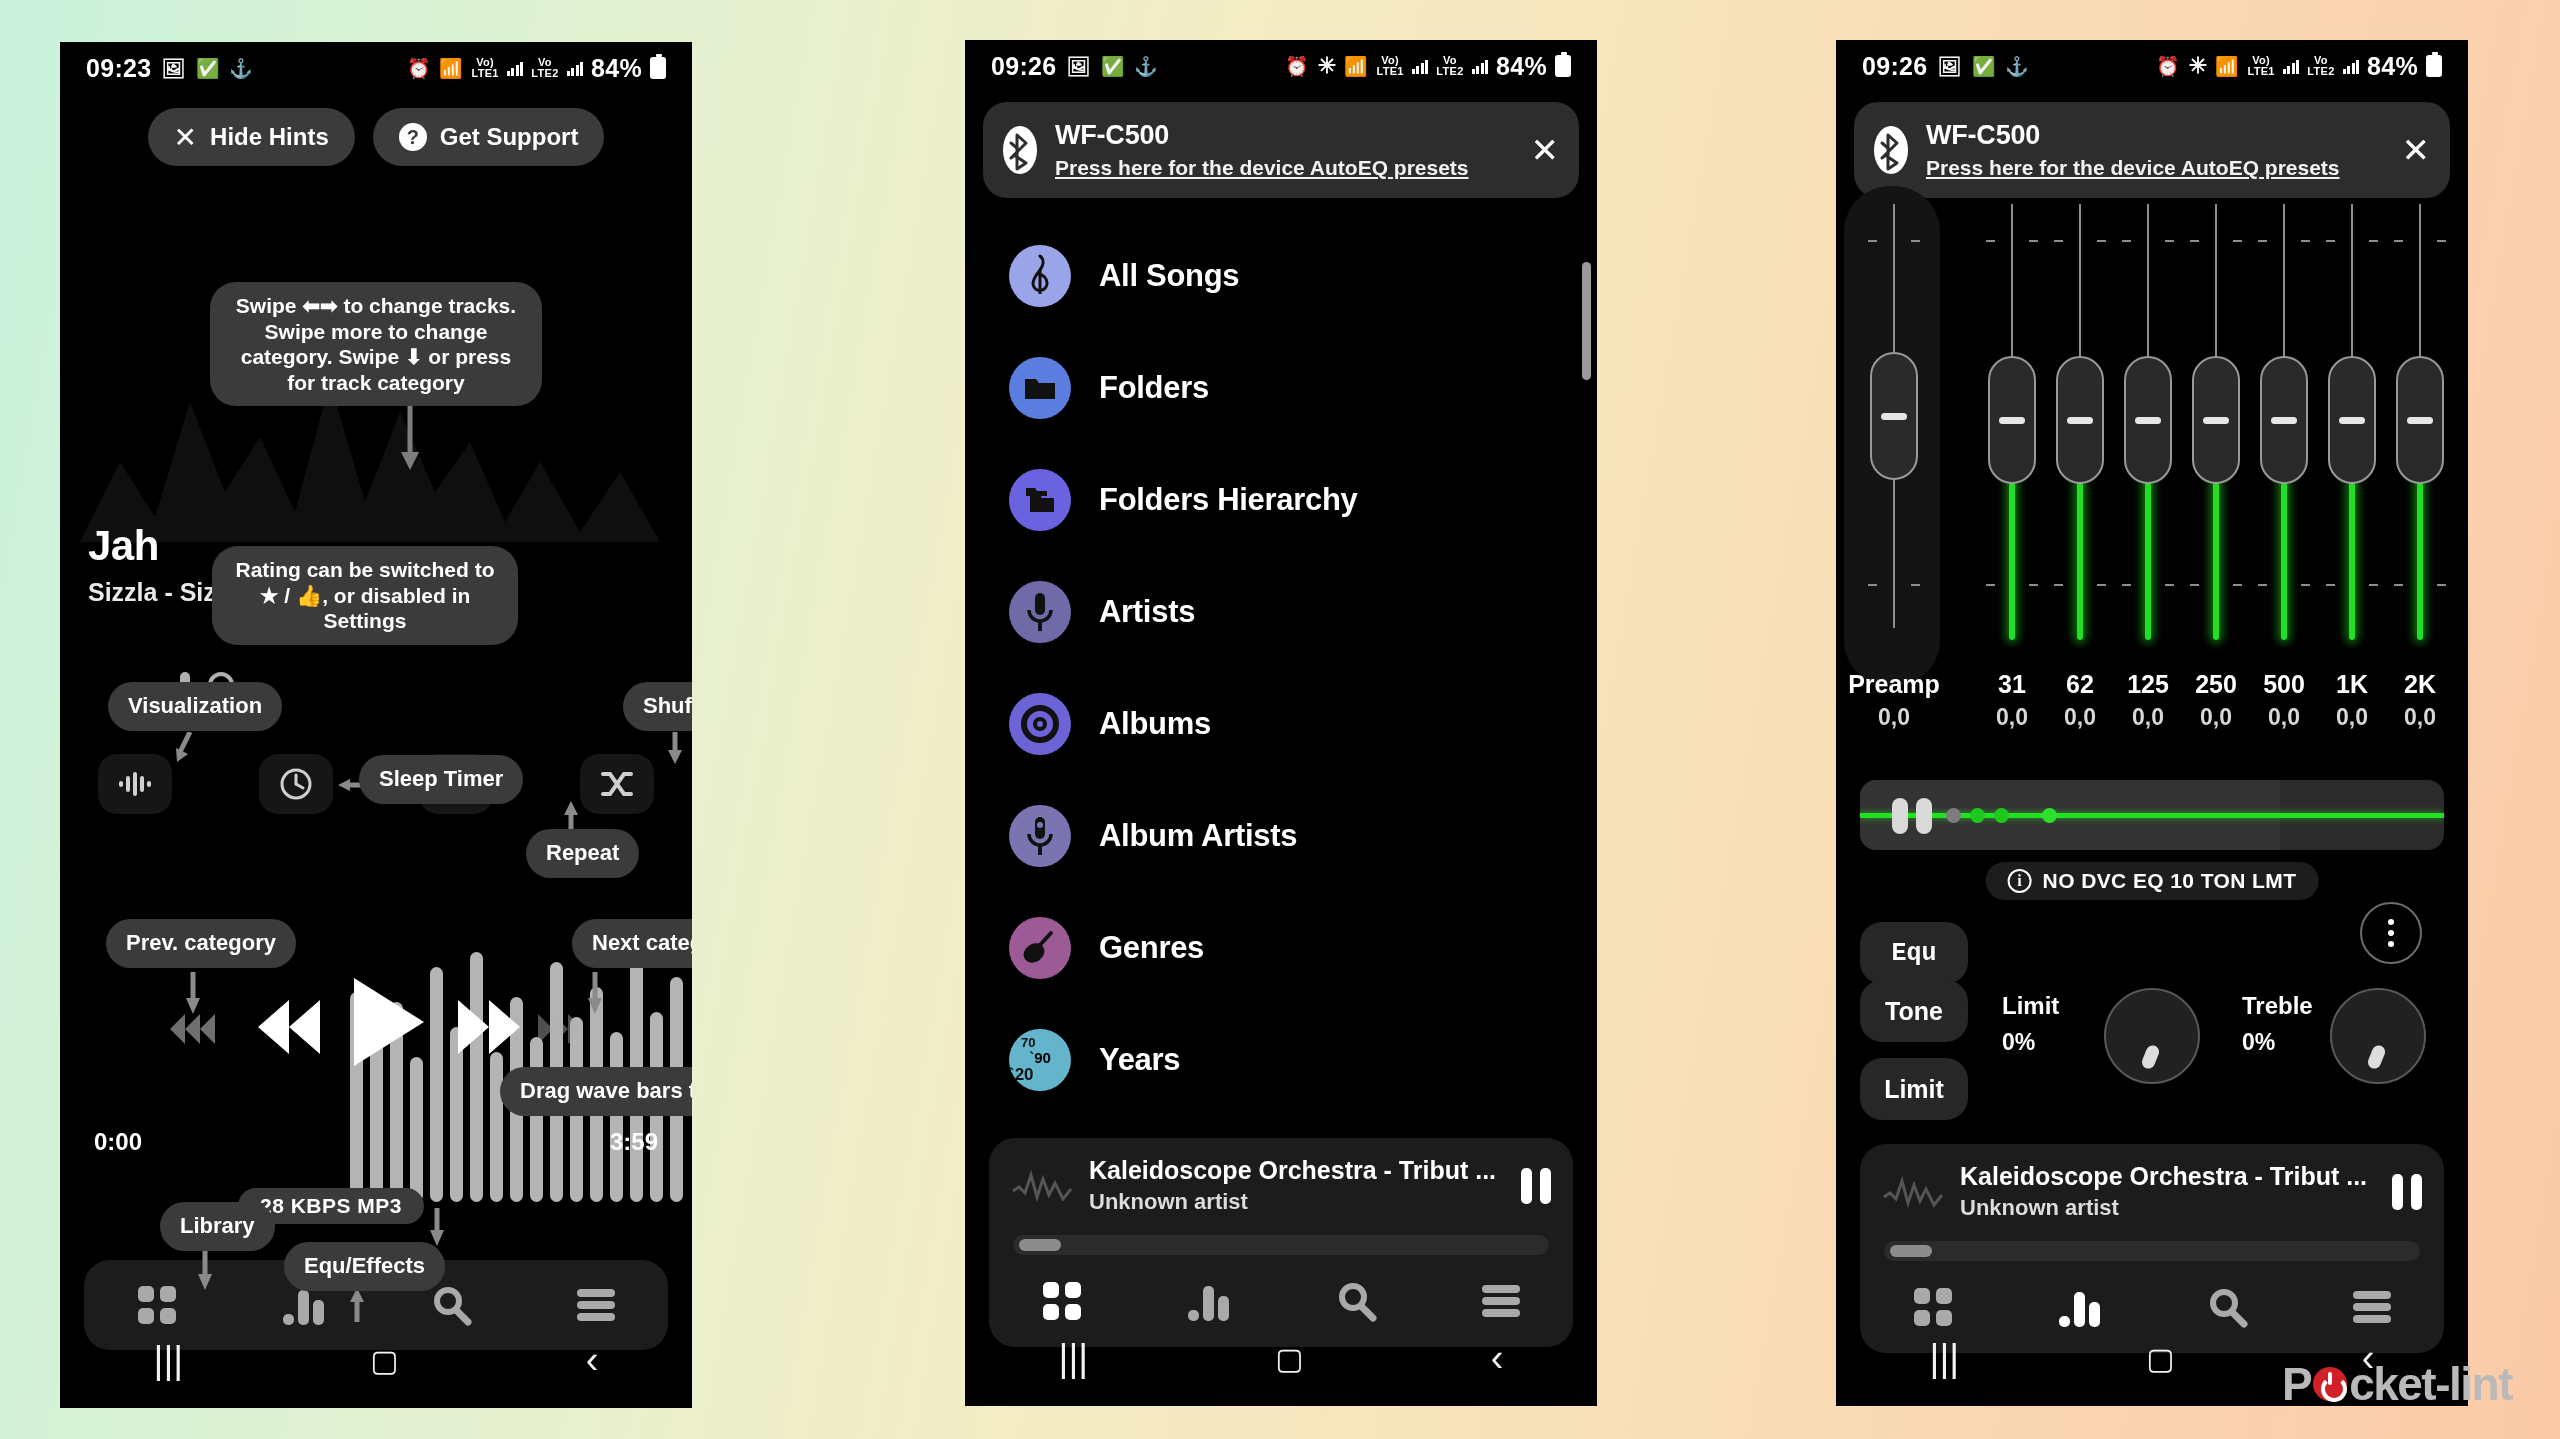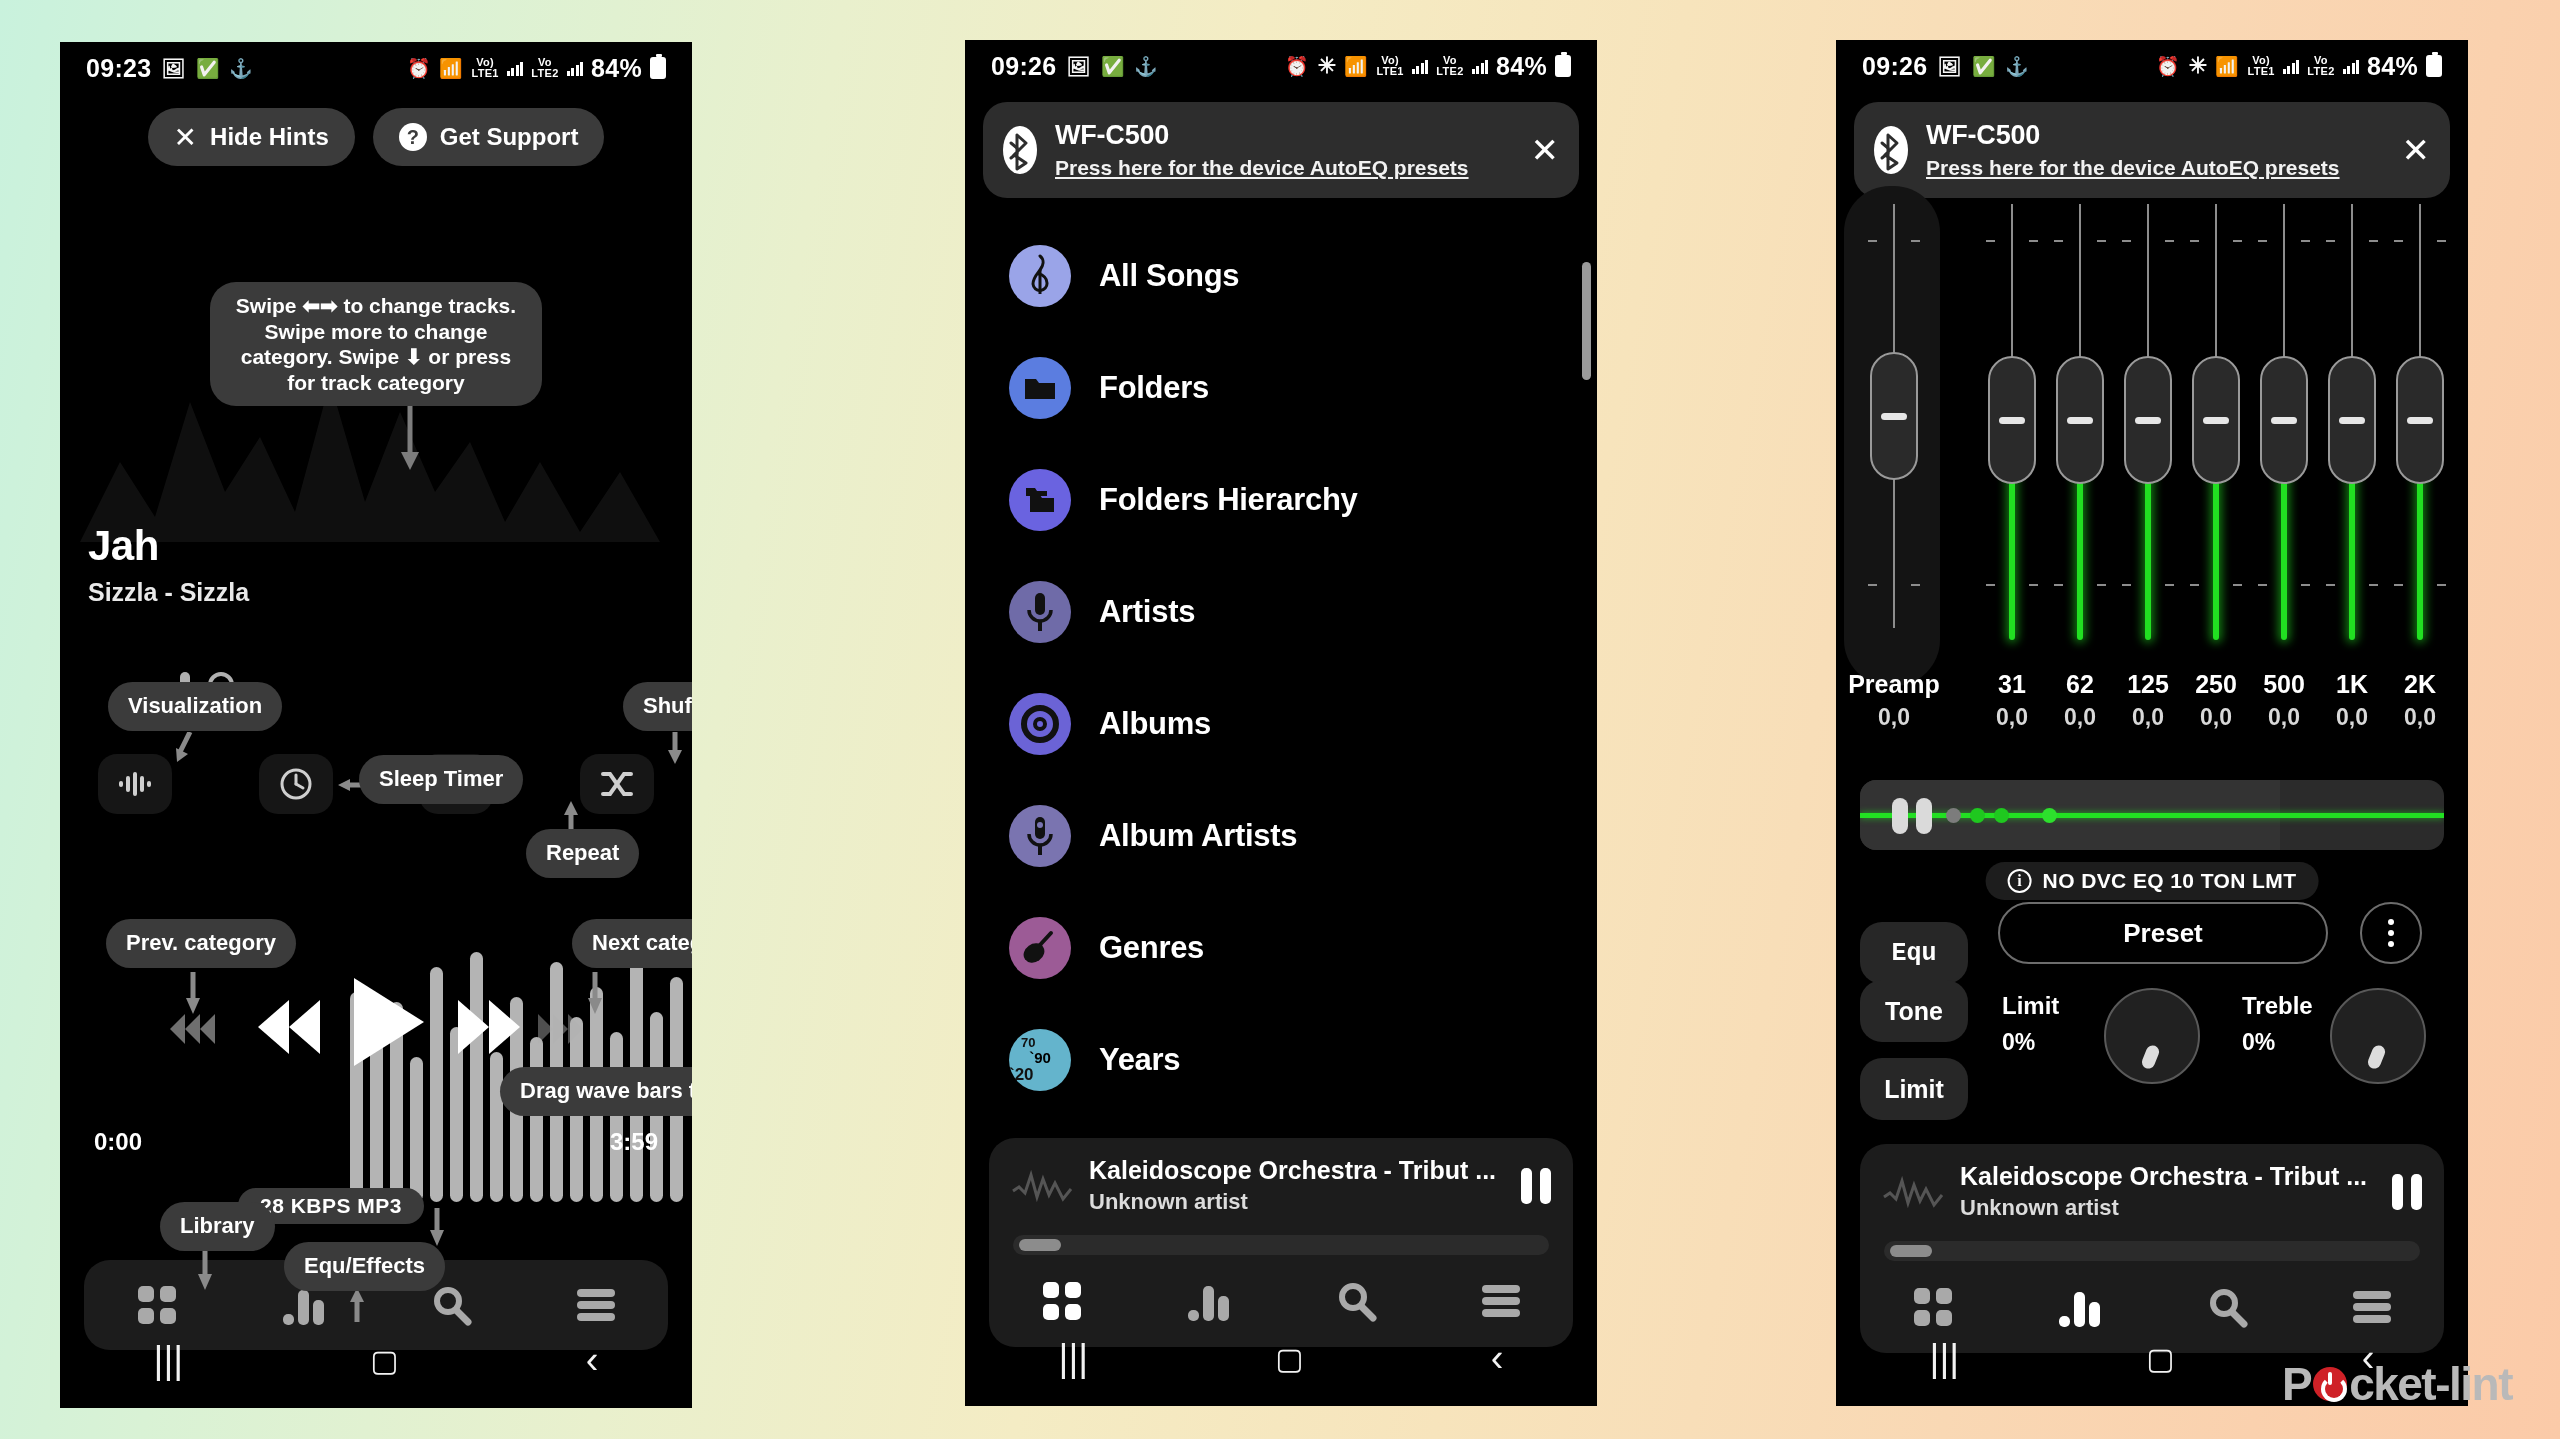--- a/index.html
+++ b/index.html
@@ -243,20 +243,23 @@
   <svg class="arrowline" style="left:330px; top:352px; width:40px; height:80px;">
     <line x1="20" y1="0" x2="20" y2="62" stroke="#7d7d7d" stroke-width="5"></line>
     <polygon points="20,76 11,58 29,58" fill="#7d7d7d"></polygon>
   </svg>
 
   <div class="p1-track">
     <div class="p1-title">Jah</div>
     <div class="p1-sub">Sizzla - Sizzla</div>
   </div>
 
+  <div class="hintpill multi" style="left:152px; top:504px; width:306px; font-size:21px;">
+    <span>Rating can be switched to ★ / 👍, or disabled in Settings</span>
+  </div>
 
   <div style="position:absolute;left:120px;top:630px;display:flex;gap:18px;opacity:.85;">
     <span style="width:10px;height:26px;background:#cfcfcf;border-radius:5px;display:block;"></span>
     <span style="width:26px;height:26px;border:4px solid #cfcfcf;border-radius:50% 50% 50% 0;display:block;"></span>
   </div>
 
   <div class="qrow">
     <div class="qbtn">
       <svg width="34" height="26" viewBox="0 0 34 26">
         <g fill="#cfcfcf">
@@ -875,23 +878,20 @@
   <div class="sidebtn" style="top:882px;font-family:Liberation Mono, monospace;">
     <span>Equ</span>
   </div>
   <div class="sidebtn" style="top:940px;">
     <span>Tone</span>
   </div>
   <div class="sidebtn" style="top:1018px;">
     <span>Limit</span>
   </div>
 
-  <div class="presetbtn">
-    <span>Preset</span>
-  </div>
   <div class="kebab">
     <i></i>
       <i></i>
       <i></i>
   </div>
 
   <div class="knobgrp" style="left:166px; top:952px;">
     <div class="knoblab">Limit</div>
     <div class="knobval">0%</div>
   </div>

